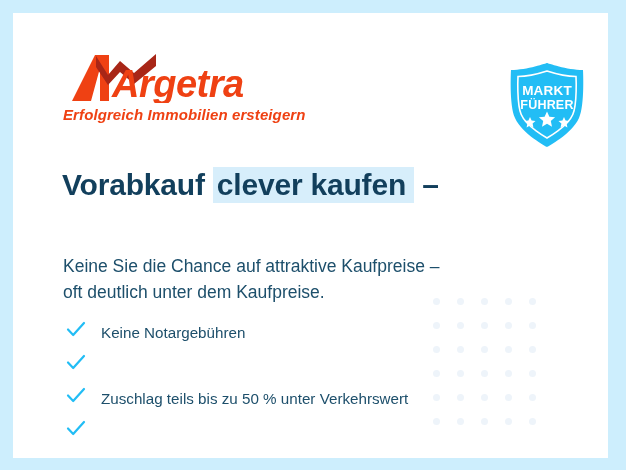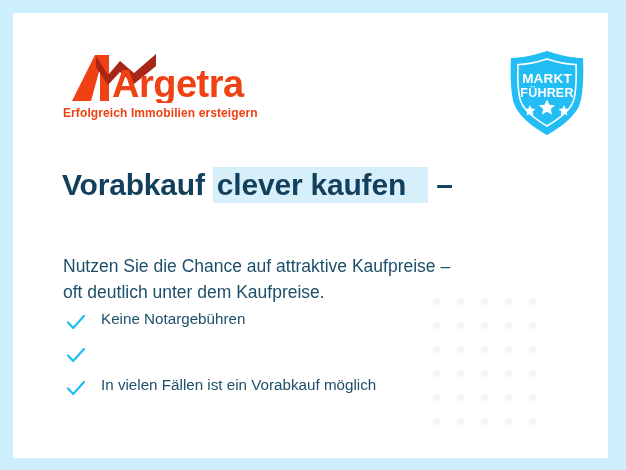--- a/index.html
+++ b/index.html
@@ -54,64 +54,65 @@
     display: block;
   }
 
   
   .logo {
     position: absolute;
     left: 47px;
     top: 40px;
     width: 200px;
     height: 68px;
+    font-style: italic;
   }
   .logo-mark {
     position: absolute;
     left: 0;
     top: 0;
     width: 200px;
     height: 50px;
   }
   .logo-tag {
     position: absolute;
     left: 3px;
     top: 53px;
-    font-size: 12px;
+    font-size: 15px;
     font-weight: 700;
     letter-spacing: 0.1px;
     color: #ef4113;
     white-space: nowrap;
   }
 
   
   .badge {
     position: absolute;
     left: 492px;
-    top: 36px;
+    top: 48px;
     width: 84px;
     height: 88px;
   }
   .badge svg { display: block; }
 
   
   .headline {
     position: absolute;
     left: 49px;
     top: 133px;
     width: 500px;
     font-size: 30px;
     font-weight: 700;
     line-height: 1.28;
     color: #123f5c;
     letter-spacing: -0.2px;
   }
   .headline .hl {
     background: #d7eefb;
-    padding: 1px 22px 2px 4px;
+    padding: 1px 8px 2px 4px;
     box-decoration-break: clone;
     -webkit-box-decoration-break: clone;
   }
 
   
   .subhead {
     position: absolute;
     left: 50px;
     top: 222px;
     width: 500px;
@@ -126,21 +127,21 @@
     position: absolute;
     left: 52px;
     top: 298px;
     width: 480px;
     margin: 0;
     padding: 0;
     list-style: none;
   }
   .bullets li {
     display: flex;
-    align-items: flex-start;
+    align-items: flex-end;
     height: 29px;
     margin-bottom: 4px;
   }
   .check-icon {
     flex: 0 0 auto;
     width: 22px;
     height: 22px;
     margin-right: 14px;
     display: block;
   }
@@ -215,38 +216,43 @@
           <path d="M59 56 l1.6 3.6 3.9 0.4 -2.9 2.6 0.8 3.8 -3.4 -2 -3.4 2 0.8 -3.8 -2.9 -2.6 3.9 -0.4 Z"></path>
         </g>
       </svg>
     </div>
 
     <h1 class="headline">
       <span>Vorabkauf </span><span class="hl">clever kaufen</span><span> –</span><br>
     </h1>
 
     <p class="subhead">
-      <span>Nutzen Sie die Chance auf attraktive Kaufpreise –</span><br>
+      <span>Keine Sie die Chance auf attraktive Kaufpreise –</span><br>
       <span>oft deutlich unter dem Kaufpreise.</span>
     </p>
 
     <ul class="bullets">
       <li>
         <svg class="check-icon" viewBox="0 0 22 22">
           <path d="M3 11.5 L8.2 17 L19 5" fill="none" stroke="#22bdf5" stroke-width="2.2" stroke-linecap="round" stroke-linejoin="round"></path>
         </svg>
         <span class="bullet-label">Keine Notargebühren</span>
       </li>
       <li>
         <svg class="check-icon" viewBox="0 0 22 22">
           <path d="M3 11.5 L8.2 17 L19 5" fill="none" stroke="#22bdf5" stroke-width="2.2" stroke-linecap="round" stroke-linejoin="round"></path>
         </svg>
       </li>
       <li>
         <svg class="check-icon" viewBox="0 0 22 22">
           <path d="M3 11.5 L8.2 17 L19 5" fill="none" stroke="#22bdf5" stroke-width="2.2" stroke-linecap="round" stroke-linejoin="round"></path>
         </svg>
-        <span class="bullet-label">In vielen Fällen ist ein Vorabkauf möglich</span>
+        <span class="bullet-label">Zuschlag teils bis zu 50 % unter Verkehrswert</span>
+      </li>
+      <li>
+        <svg class="check-icon" viewBox="0 0 22 22">
+          <path d="M3 11.5 L8.2 17 L19 5" fill="none" stroke="#22bdf5" stroke-width="2.2" stroke-linecap="round" stroke-linejoin="round"></path>
+        </svg>
       </li>
     </ul>
 
   </div>
 </div>
 
 </body></html>

